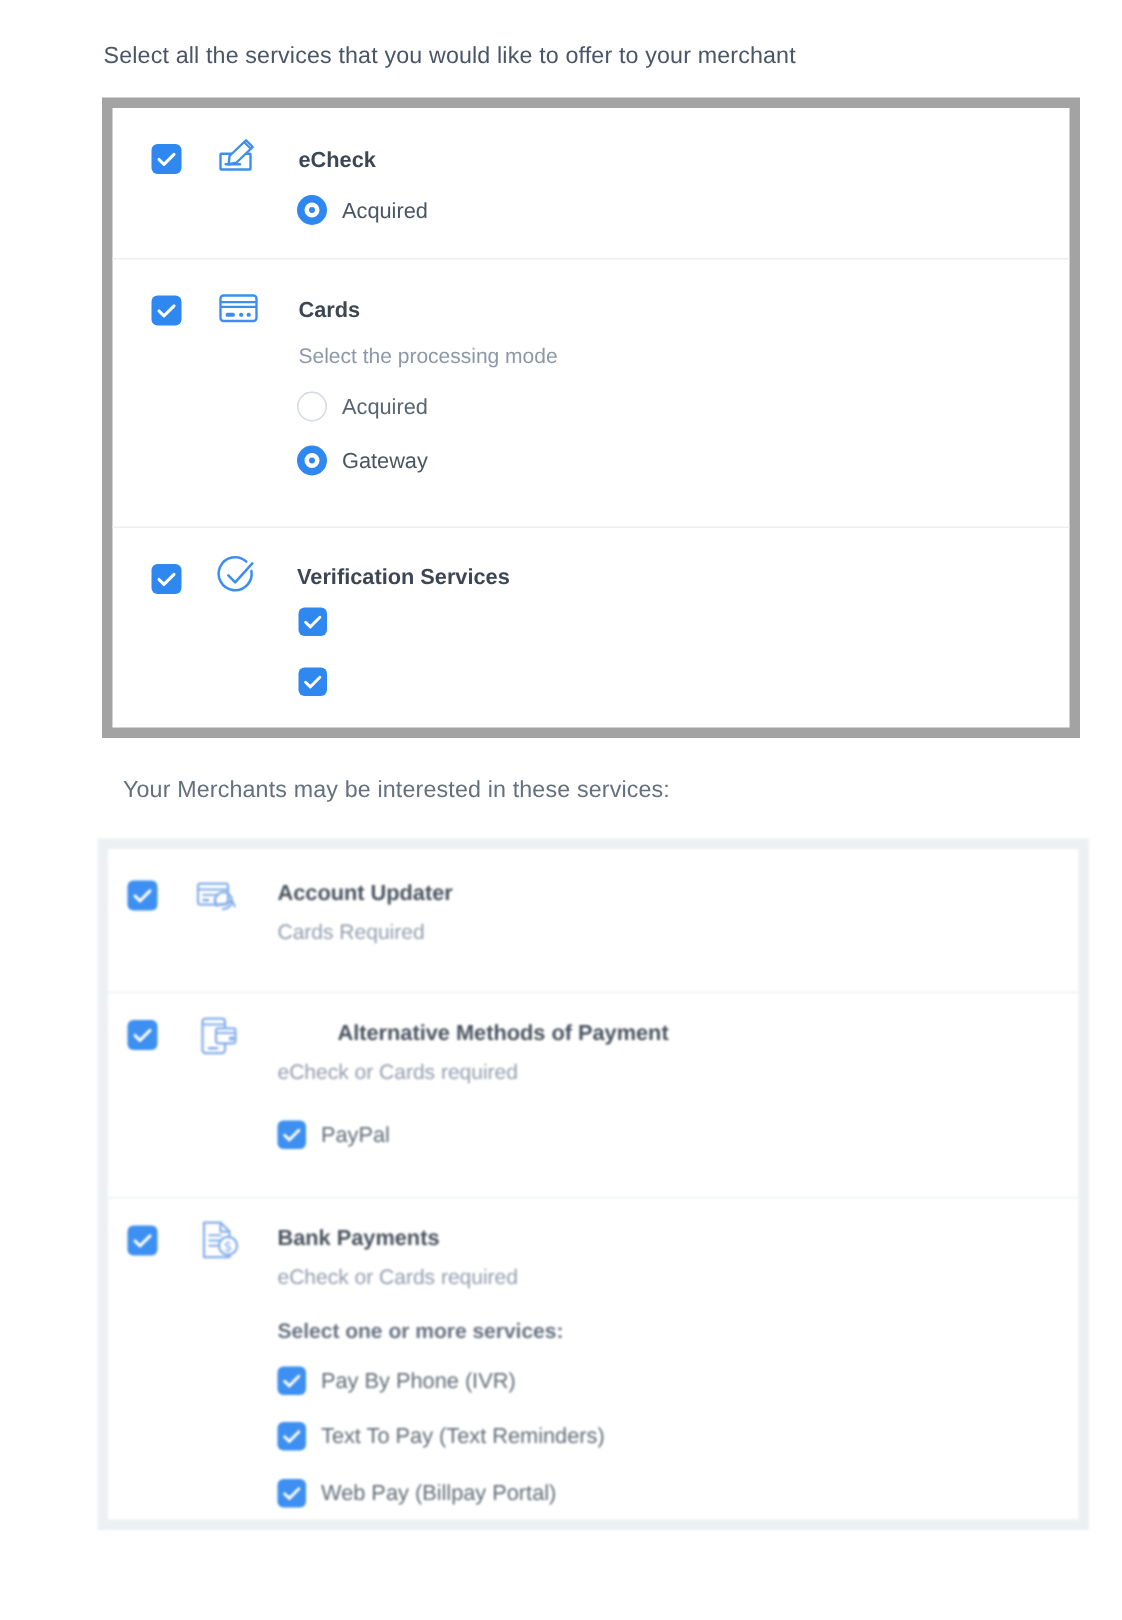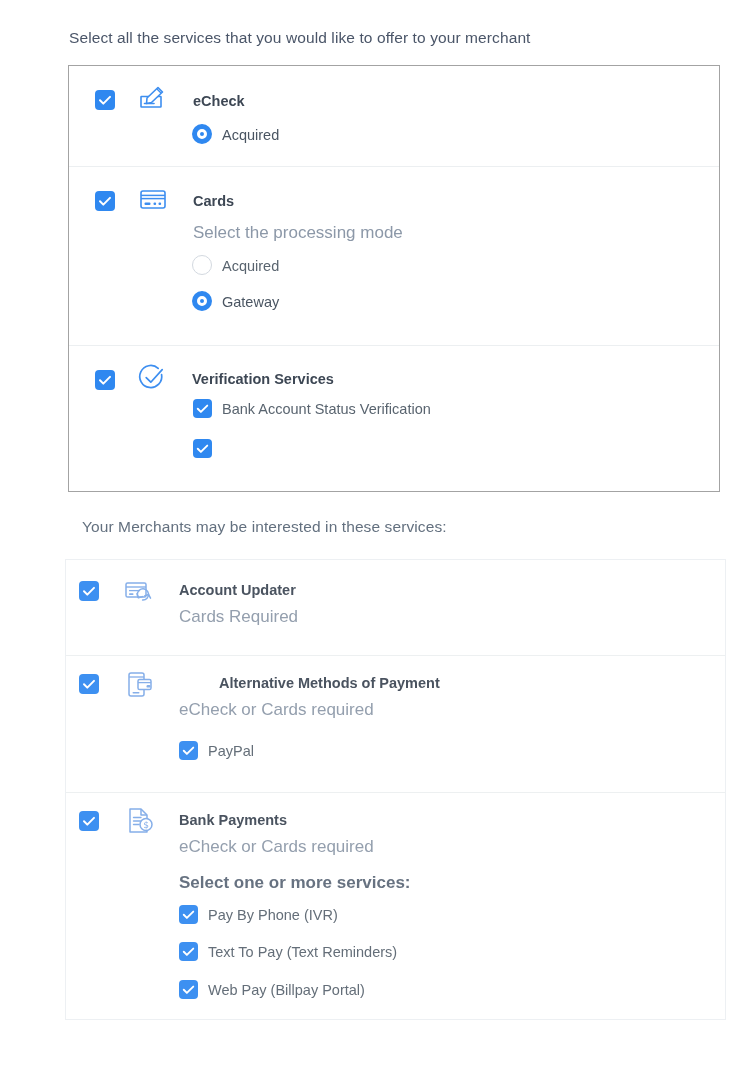--- a/index.html
+++ b/index.html
@@ -34,21 +34,21 @@
     position: absolute;
     left: 82px;
     top: 518px;
     color: #63707f;
   }
 
   
   .panel {
     position: absolute;
     background: #ffffff;
-    border: 1px solid #a3a3a3;
+    border: 7px solid #a3a3a3;
     box-sizing: border-box;
   }
   #panel-primary {
     left: 68px;
     top: 65px;
     width: 652px;
     height: 427px;
   }
   #panel-secondary {
     left: 65px;
@@ -121,21 +121,21 @@
   
   .svc-title {
     position: absolute;
     font-size: 14.5px;
     font-weight: 700;
     color: #3d4754;
     white-space: nowrap;
   }
   .svc-sub {
     position: absolute;
-    font-size: 17px;
+    font-size: 14px;
     font-weight: 400;
     color: #8c98a8;
     white-space: nowrap;
   }
   .svc-sub.strong {
     font-weight: 700;
     color: #5c6878;
   }
   .opt-label {
     position: absolute;
@@ -218,21 +218,20 @@
       </svg>
     </span>
 
     <span class="svc-title" style="left:123px; top:25px;">Verification Services</span>
 
     <span class="cbx small" style="left:124px; top:53px;">
       <svg viewBox="0 0 20 20">
           <path d="M5 10.3 L8.3 13.6 L15 6.9" fill="none" stroke="#fff" stroke-width="2" stroke-linecap="round" stroke-linejoin="round"></path>
         </svg>
     </span>
-    <span class="opt-label" style="left:153px; top:55px;">Bank Account Status Verification</span>
 
     <span class="cbx small" style="left:124px; top:93px;">
       <svg viewBox="0 0 20 20">
           <path d="M5 10.3 L8.3 13.6 L15 6.9" fill="none" stroke="#fff" stroke-width="2" stroke-linecap="round" stroke-linejoin="round"></path>
         </svg>
     </span>
   </div>
 
 </div>
 

